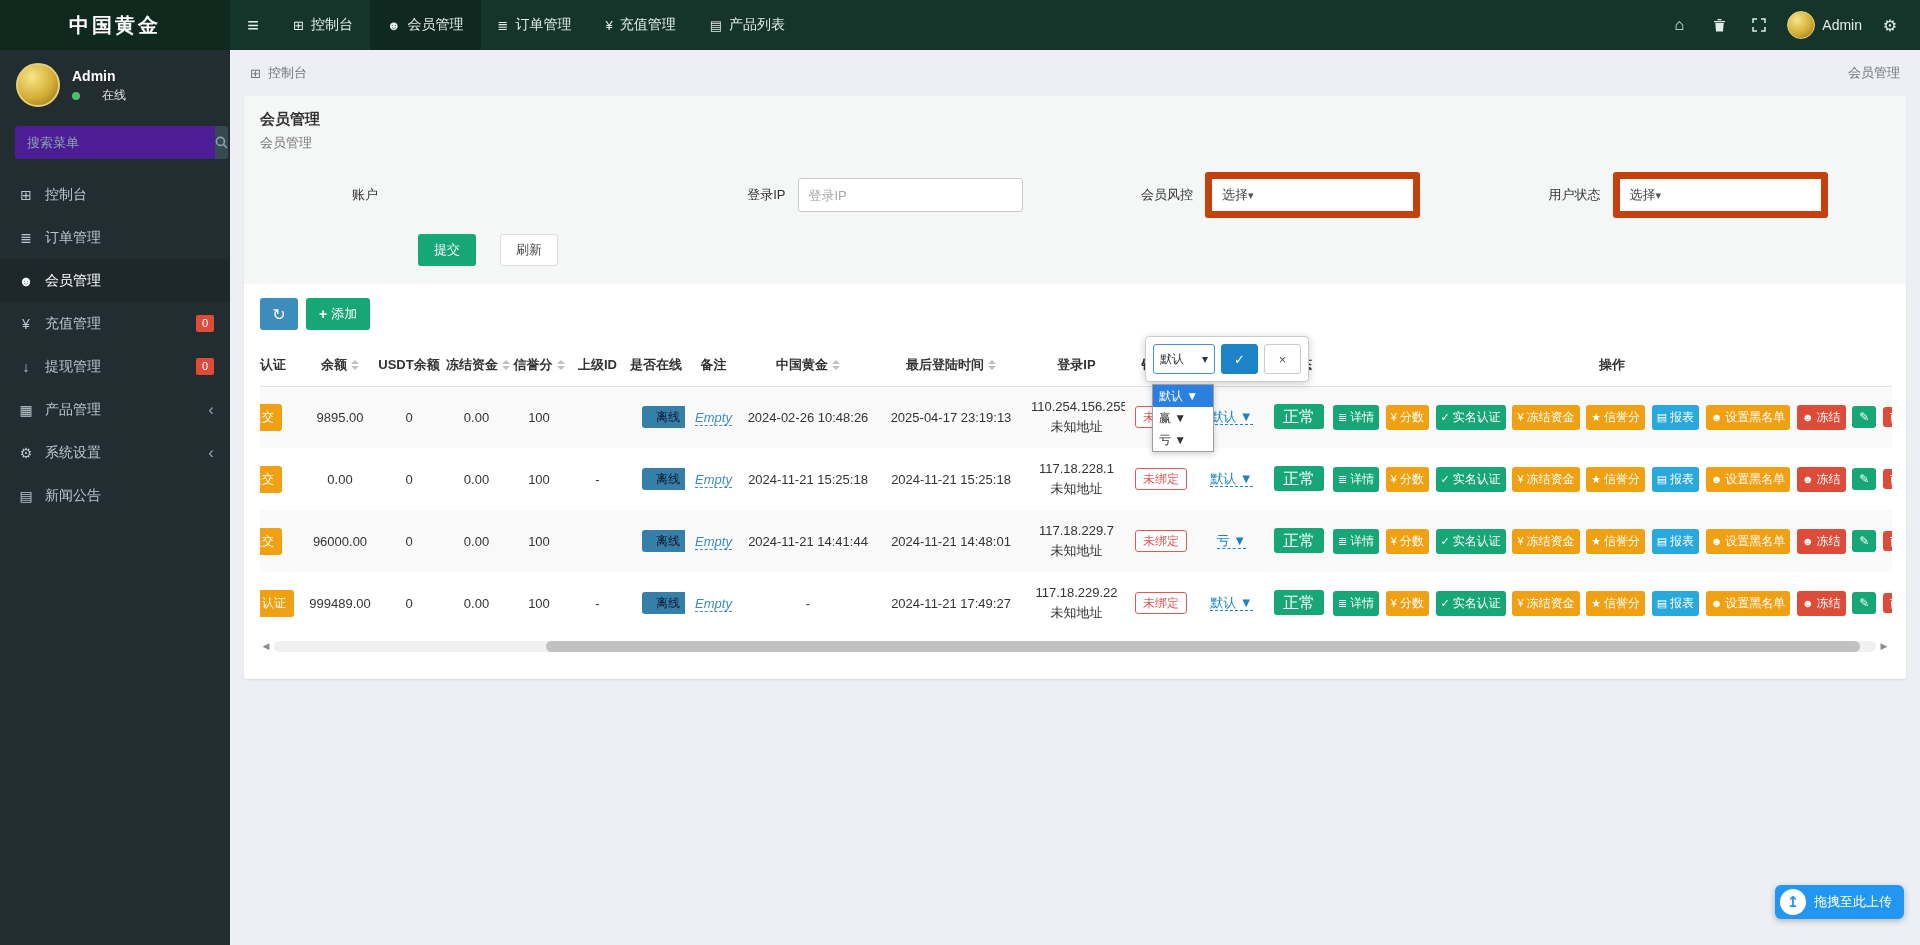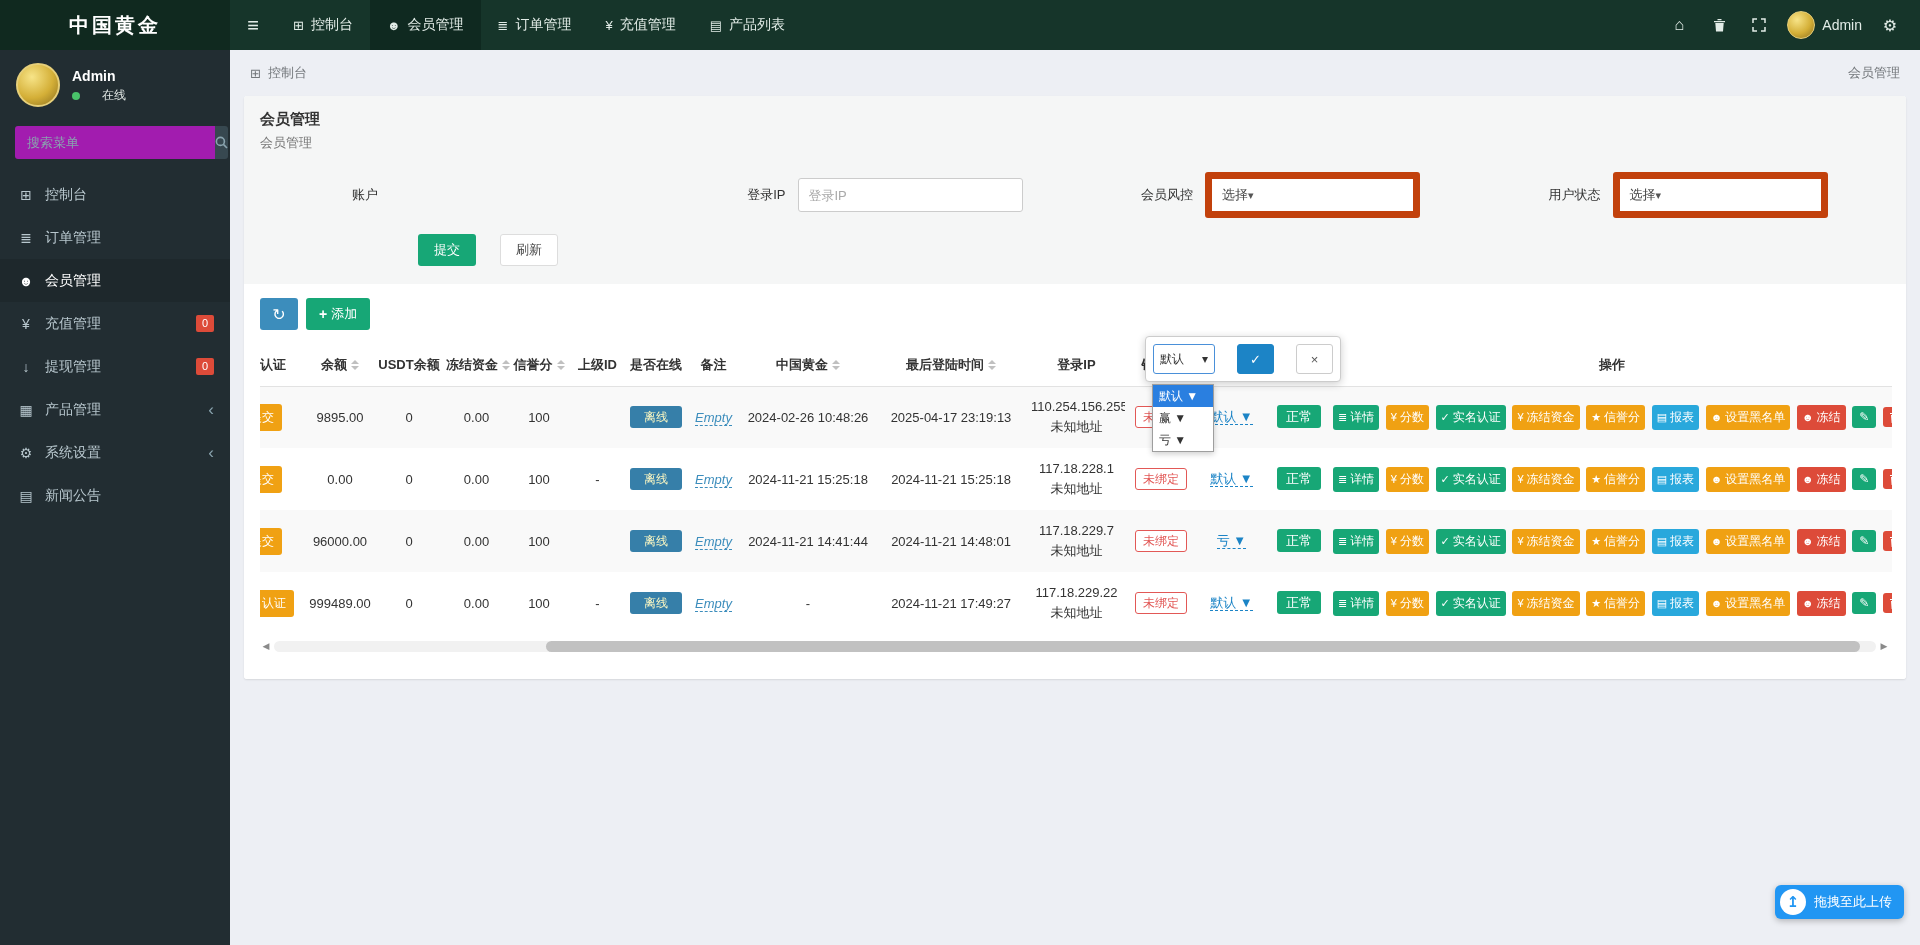--- a/index.html
+++ b/index.html
@@ -15,21 +15,21 @@
   .brand { height:50px; background:#10291f; color:#fff; font-size:20px; font-weight:bold;
            display:flex; align-items:center; justify-content:center; letter-spacing:3px; }
   .user-panel { display:flex; align-items:center; gap:12px; padding:13px 16px; }
   .avatar { width:44px; height:44px; border-radius:50%; flex-shrink:0;
             background: radial-gradient(circle at 35% 30%, #f7e488, #d4af37 55%, #8a6d1d);
             border:2px solid #e6cf7a; }
   .user-name { color:#fff; font-size:14px; font-weight:bold; line-height:1.5; }
   .user-status { color:#e3e9e6; font-size:12px; display:flex; align-items:center; gap:22px; }
   .dot { width:8px; height:8px; border-radius:50%; background:#49c26a; display:inline-block; }
   .sidebar-search { display:flex; margin:6px 15px 12px; }
-  .sidebar-search input { flex:1; height:33px; background:#a21caf; border:none; outline:none;
+  .sidebar-search input { flex:1; height:33px; background:#4c1d95; border:none; outline:none;
     border-radius:3px 0 0 3px; padding:0 12px; color:#ccc; font-size:13px; }
   .sidebar-search input::placeholder { color:#8aa4af; }
   .sidebar-search button { width:36px; height:33px; background:#374850; border:none;
     border-radius:0 3px 3px 0; cursor:pointer; display:flex; align-items:center; justify-content:center; }
   .menu { list-style:none; margin-top:2px; }
   .menu li { height:43px; display:flex; align-items:center; padding:0 16px;
     color:#b8c7ce; font-size:14px; cursor:pointer; }
   .menu li.active { background:#1e282c; color:#fff; }
   .mi { width:20px; margin-right:9px; text-align:center; font-size:14px; }
   .m-badge { margin-left:auto; background:#dd4b39; color:#fff; font-size:11px;
@@ -100,41 +100,41 @@
     overflow:hidden; white-space:nowrap; }
   tr.odd td { background:#f9f9f9; }
   .sort { display:inline-flex; flex-direction:column; margin-left:4px; vertical-align:middle; gap:2px; }
   .sort i { display:block; width:0; height:0; border-left:4px solid transparent; border-right:4px solid transparent; }
   .sort .up { border-bottom:4px solid #c0c0c0; }
   .sort .down { border-top:4px solid #c0c0c0; }
   .th-auth, .cell-auth { text-align:left; padding:0; }
   .th-auth .lbl { display:inline-block; margin-left:-26px; white-space:nowrap; }
   .auth-badge { display:inline-block; margin-left:-30px; background:#f0a113; color:#fff;
     padding:5px 8px; border-radius:3px; font-size:12px; white-space:nowrap; }
-  .badge-offline { background:#367fa9; color:#fef9c3; padding:4px 14px; border-radius:3px; font-size:12px; }
-  .badge-normal { background:#17a776; color:#fff; padding:4px 9px; border-radius:3px; font-size:13px; }
+  .badge-offline { background:#367fa9; color:#0f172a; padding:4px 14px; border-radius:3px; font-size:12px;margin-left:12px; }
+  .badge-normal { background:#17a776; color:#fff; padding:4px 9px; border-radius:3px; font-size:16px; }
   .badge-unbound { border:1px solid #e25856; color:#e25856; background:#fff; padding:3px 7px;
     border-radius:3px; font-size:12px; }
   .note-link { color:#3c8dbc; font-style:italic; border-bottom:1px dashed #3c8dbc; cursor:pointer; text-decoration:none; }
   .ctrl-link { color:#1c84c6; border-bottom:1px dashed #1c84c6; cursor:pointer; text-decoration:none; font-size:13px; }
   .ip div { line-height:1.55; }
   .actions { padding:0 1px; }
   .abtn { display:inline-flex; align-items:center; gap:3px; padding:4px 5px; border-radius:3px;
     color:#fff; font-size:12px; border:none; cursor:pointer; white-space:nowrap; margin-right:3px; vertical-align:middle; }
   .abtn:last-child { margin-right:0; }
   .a-success { background:#17a776; }
   .a-warning { background:#f0a113; }
   .a-info { background:#29a8dc; }
   .a-danger { background:#dd4b39; }
   .ai { font-size:11px; }
   .sq { padding:4px 7px; }
 
   
   .editable-popup { position:absolute; top:-8px; left:885px; z-index:40; background:#fff;
-    border:1px solid #ccc; border-radius:4px; padding:7px; display:flex; gap:22px; align-items:center;
+    border:1px solid #ccc; border-radius:4px; padding:7px; display:flex; gap:6px; align-items:center;
     box-shadow:0 2px 8px rgba(0,0,0,.2); }
   .ep-select { width:62px; height:30px; border:1px solid #4a90d9; border-radius:3px; background:#fff;
     display:flex; align-items:center; justify-content:space-between; padding:0 6px; font-size:12px;
     color:#333; cursor:pointer; }
   .ep-ok { width:37px; height:30px; background:#1c84c6; border:1px solid #1c84c6; border-radius:3px;
     color:#fff; font-size:13px; cursor:pointer; }
   .ep-cancel { width:37px; height:30px; background:#fff; border:1px solid #ccc; border-radius:3px;
     color:#555; font-size:13px; cursor:pointer; }
   .ep-list { position:absolute; top:40px; left:892px; width:62px; z-index:41; background:#fff;
     border:1px solid #9e9e9e; box-shadow:0 2px 6px rgba(0,0,0,.2); font-size:12px; }

